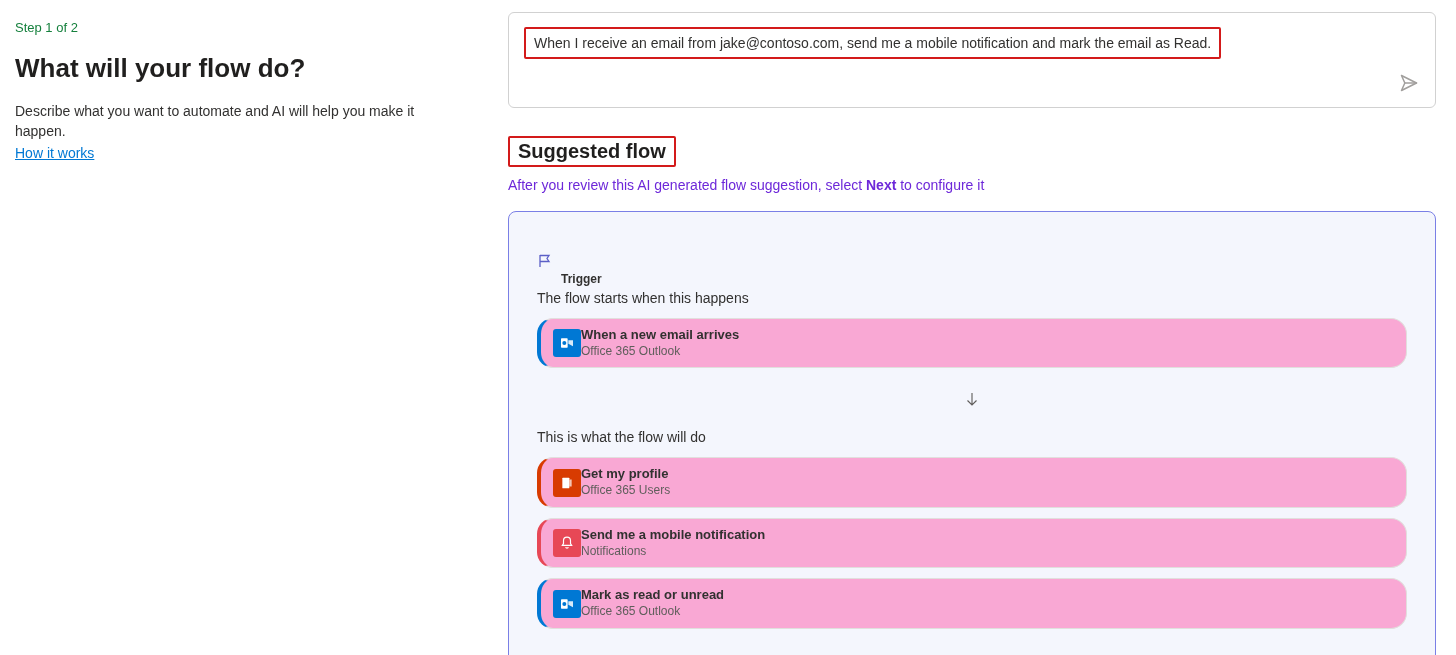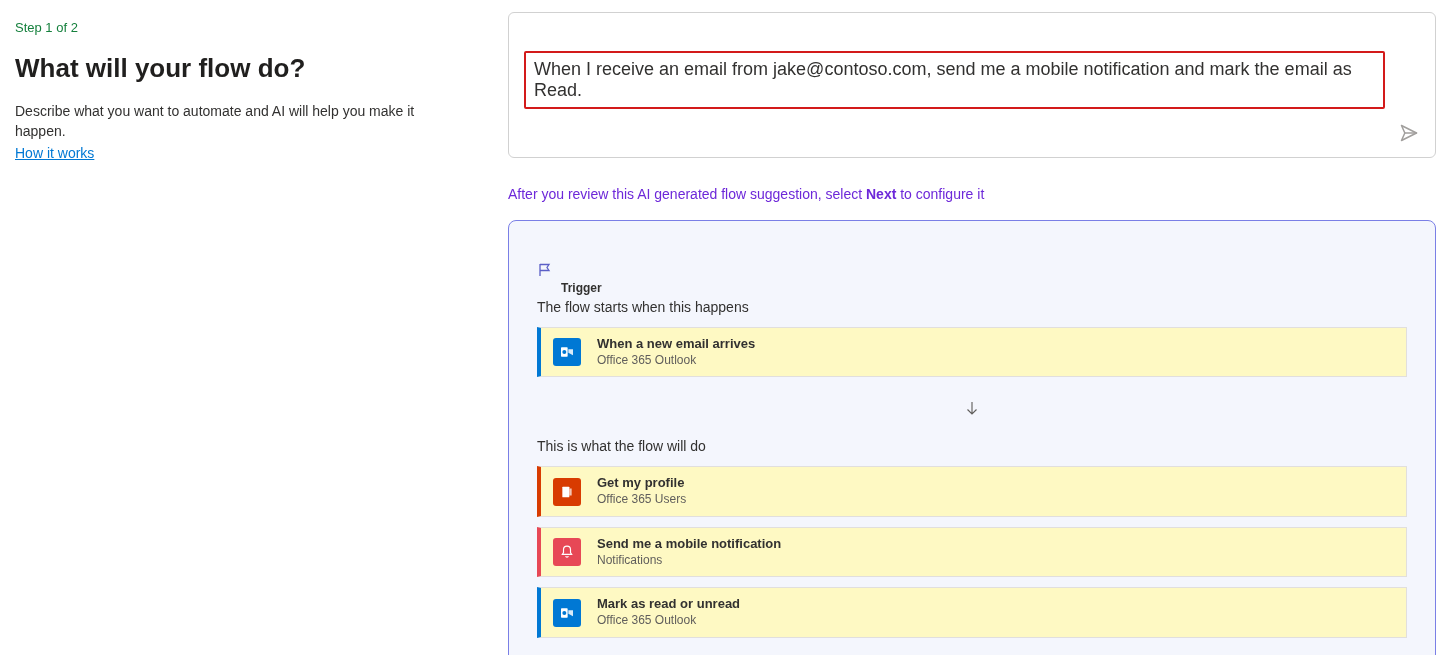--- a/index.html
+++ b/index.html
@@ -48,23 +48,22 @@
       border-radius: 6px;
       padding: 14px 50px 48px 15px;
       position: relative;
       margin-bottom: 28px;
     }
     .input-highlight {
       border: 2px solid #d31a1a;
       border-radius: 2px;
       padding: 6px 8px;
       display: inline-block;
-      font-size: 18px;
-      color: #323130;
-      margin-top: 24px;
+      font-size: 14px;
+      color: #323130;
     }
     .send-icon {
       position: absolute;
       right: 16px;
       bottom: 14px;
       width: 20px;
       height: 20px;
       cursor: pointer;
       color: #a19f9d;
     }
@@ -107,28 +106,28 @@
       color: #323130;
       margin-bottom: 12px;
     }
     .flag-icon, .bolt-icon {
       color: #5b5fc7;
       width: 16px;
       height: 16px;
       flex-shrink: 0;
     }
     .card {
-      background: #fef9c3;
+      background: #f9a8d4;
       border: 1px solid #e1dfdd;
-      border-radius: 0;
+      border-radius: 16px;
       border-left-width: 4px;
       display: flex;
       align-items: center;
       padding: 8px 12px;
-      gap: 16px;
+      gap: 0;
       margin-bottom: 10px;
     }
     .card.blue-accent { border-left-color: #0078d4; }
     .card.orange-accent { border-left-color: #d83b01; }
     .card.red-accent { border-left-color: #e74856; }
     .card-icon {
       width: 28px;
       height: 28px;
       border-radius: 3px;
       display: flex;
@@ -174,20 +173,21 @@
   <div class="input-box">
     <span class="input-highlight">When I receive an email from jake@contoso.com, send me a mobile notification and mark the email as Read.</span>
     <span class="send-icon">
       <svg viewBox="0 0 24 24" fill="none" stroke="currentColor" stroke-width="1.8" stroke-linejoin="round" stroke-linecap="round">
         <path d="M3 3l18 9-18 9 4-9-4-9z"></path>
         <path d="M7 12h14"></path>
       </svg>
     </span>
   </div>
 
+  <div class="suggested-header">Suggested flow</div>
   <div class="suggested-sub">
     <span>After you review this AI generated flow suggestion, select </span><b>Next</b><span> to configure it</span>
   </div>
 
   <div class="flow-container">
 
     <div class="section-title-row">
       <span class="flag-icon">
         <svg viewBox="0 0 16 16" fill="none" stroke="currentColor" stroke-width="1.3">
           <path d="M3 2v12M3 2.5h9l-2 3 2 3H3"></path>

